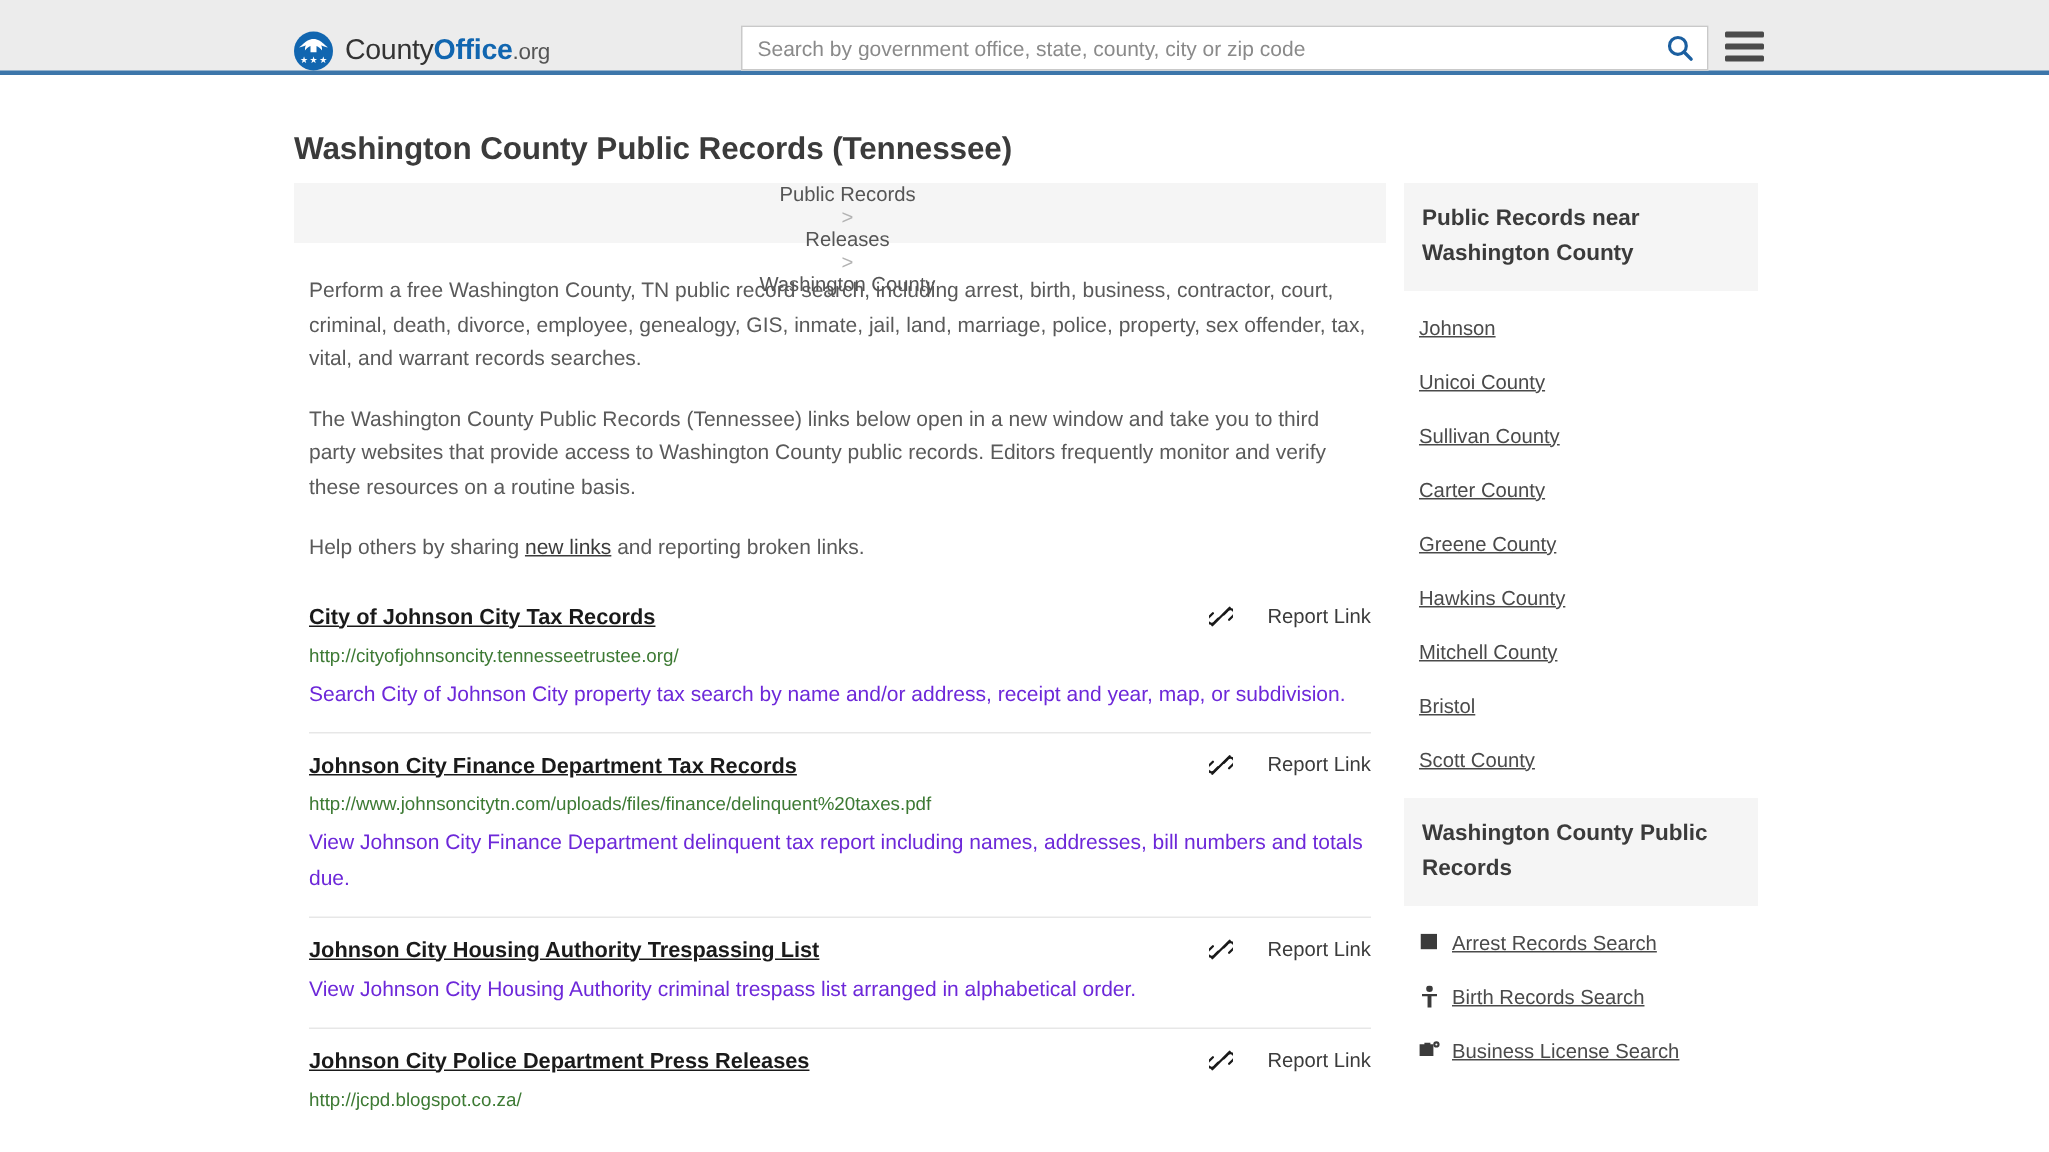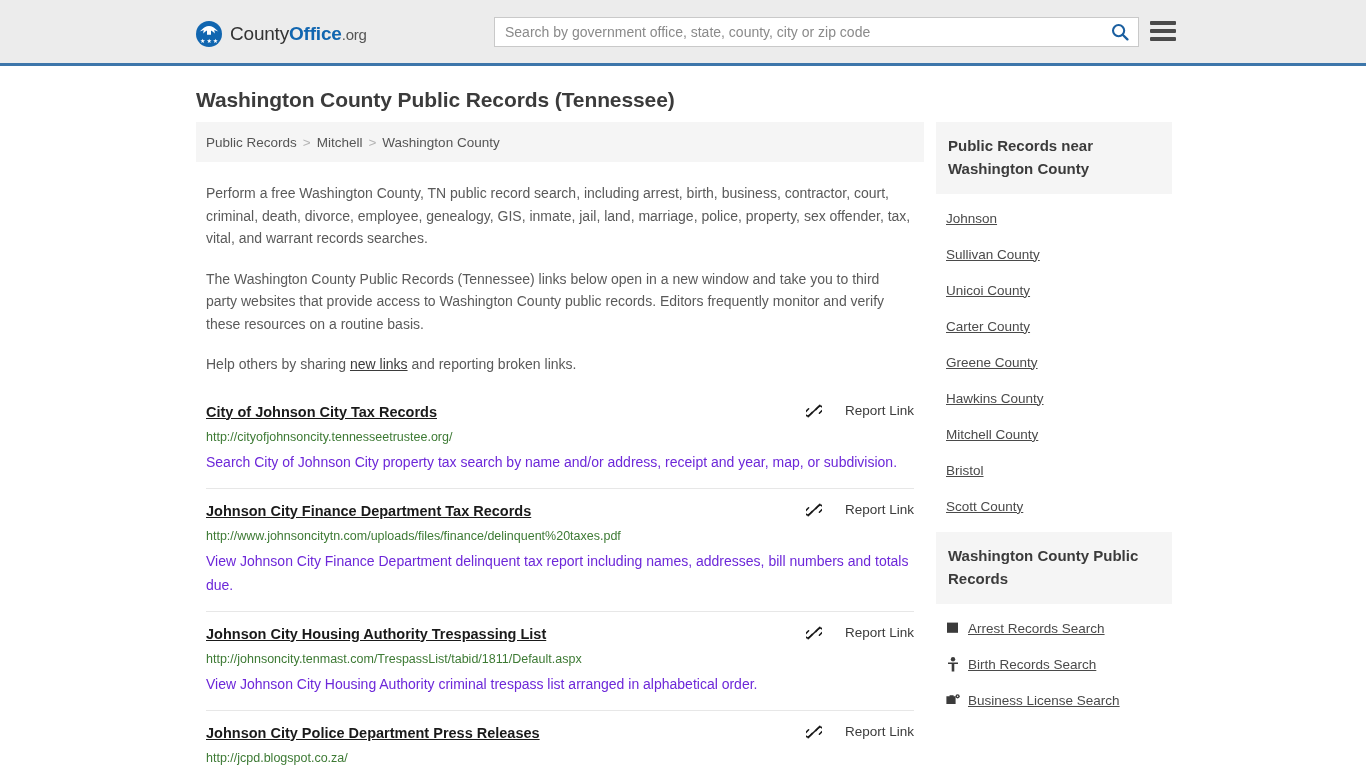--- a/index.html
+++ b/index.html
@@ -8,21 +8,21 @@
     width: 1366px; height: 768px;
     overflow: hidden;
     background: #ffffff;
     font-family: "Liberation Sans", sans-serif;
     -webkit-font-smoothing: antialiased;
   }
 
   
   .site-header {
     position: relative;
-    height: 66px;
+    height: 50px;
     background: #ececec;
     border-bottom: 3px solid #3d76aa;
     display: flex;
     align-items: center;
   }
   .brand {
     position: absolute;
     left: 196px; top: 21px;
     display: flex; align-items: center;
     text-decoration: none;
@@ -121,20 +121,21 @@
   }
 
   
   .breadcrumb {
     background: #f5f5f5;
     height: 40px;
     display: flex;
     align-items: center;
     padding-left: 10px;
     font-size: 13.5px;
+    flex-direction: column;
   }
   .breadcrumb a {
     color: #555555;
     text-decoration: none;
   }
   .breadcrumb .sep {
     color: #b3b3b3;
     margin: 0 6px;
   }
   .breadcrumb .current { color: #555555; }
@@ -273,21 +274,21 @@
     </div>
   </div>
 
   <h1 class="page-title">Washington County Public Records (Tennessee)</h1>
 
   <div class="main-col">
 
     <nav class="breadcrumb">
       <a href="#">Public Records</a>
       <span class="sep">&gt;</span>
-      <a href="#">Mitchell</a>
+      <a href="#">Releases</a>
       <span class="sep">&gt;</span>
       <span class="current">Washington County</span>
     </nav>
 
     <div class="intro">
       <p class="first">Perform a free Washington County, TN public record search, including arrest, birth, business, contractor, court, criminal, death, divorce, employee, genealogy, GIS, inmate, jail, land, marriage, police, property, sex offender, tax, vital, and warrant records searches.</p>
       <p>The Washington County Public Records (Tennessee) links below open in a new window and take you to third party websites that provide access to Washington County public records. Editors frequently monitor and verify these resources on a routine basis.</p>
       <p><span>Help others by sharing </span><a href="#">new links</a><span> and reporting broken links.</span></p>
     </div>
 
@@ -330,21 +331,20 @@
           <a href="#" class="entry-title">Johnson City Housing Authority Trespassing List</a>
           <a href="#" class="report-link">
             <svg width="16" height="16" viewBox="0 0 16 16" xmlns="http://www.w3.org/2000/svg">
               <path d="M6.2 9.4 L3.9 11.7 a2.6 2.6 0 1 1-3.6-3.6 L2.6 5.8" fill="none" stroke="#1a1a1a" stroke-width="1.5" stroke-linecap="round"></path>
               <path d="M9.8 6.6 L12.1 4.3 a2.6 2.6 0 1 1 3.6 3.6 L13.4 10.2" fill="none" stroke="#1a1a1a" stroke-width="1.5" stroke-linecap="round"></path>
               <line x1="2.2" y1="13.8" x2="13.8" y2="2.2" stroke="#1a1a1a" stroke-width="1.5" stroke-linecap="round"></line>
             </svg>
             <span>Report Link</span>
           </a>
         </div>
-        <a href="#" class="entry-url">http://johnsoncity.tenmast.com/TrespassList/tabid/1811/Default.aspx</a>
         <div class="entry-desc">View Johnson City Housing Authority criminal trespass list arranged in alphabetical order.</div>
       </div>
 
       <div class="entry">
         <div class="entry-head">
           <a href="#" class="entry-title">Johnson City Police Department Press Releases</a>
           <a href="#" class="report-link">
             <svg width="16" height="16" viewBox="0 0 16 16" xmlns="http://www.w3.org/2000/svg">
               <path d="M6.2 9.4 L3.9 11.7 a2.6 2.6 0 1 1-3.6-3.6 L2.6 5.8" fill="none" stroke="#1a1a1a" stroke-width="1.5" stroke-linecap="round"></path>
               <path d="M9.8 6.6 L12.1 4.3 a2.6 2.6 0 1 1 3.6 3.6 L13.4 10.2" fill="none" stroke="#1a1a1a" stroke-width="1.5" stroke-linecap="round"></path>
@@ -364,24 +364,24 @@
 
     <div class="side-box">
       <div class="side-head">Public Records near Washington County</div>
       <div class="side-list">
 
 
         <div class="side-item no-ico">
           <a href="#">Johnson</a>
         </div>
         <div class="side-item no-ico">
+          <a href="#">Unicoi County</a>
+        </div>
+        <div class="side-item no-ico">
           <a href="#">Sullivan County</a>
-        </div>
-        <div class="side-item no-ico">
-          <a href="#">Unicoi County</a>
         </div>
         <div class="side-item no-ico">
           <a href="#">Carter County</a>
         </div>
         <div class="side-item no-ico">
           <a href="#">Greene County</a>
         </div>
         <div class="side-item no-ico">
           <a href="#">Hawkins County</a>
         </div>

